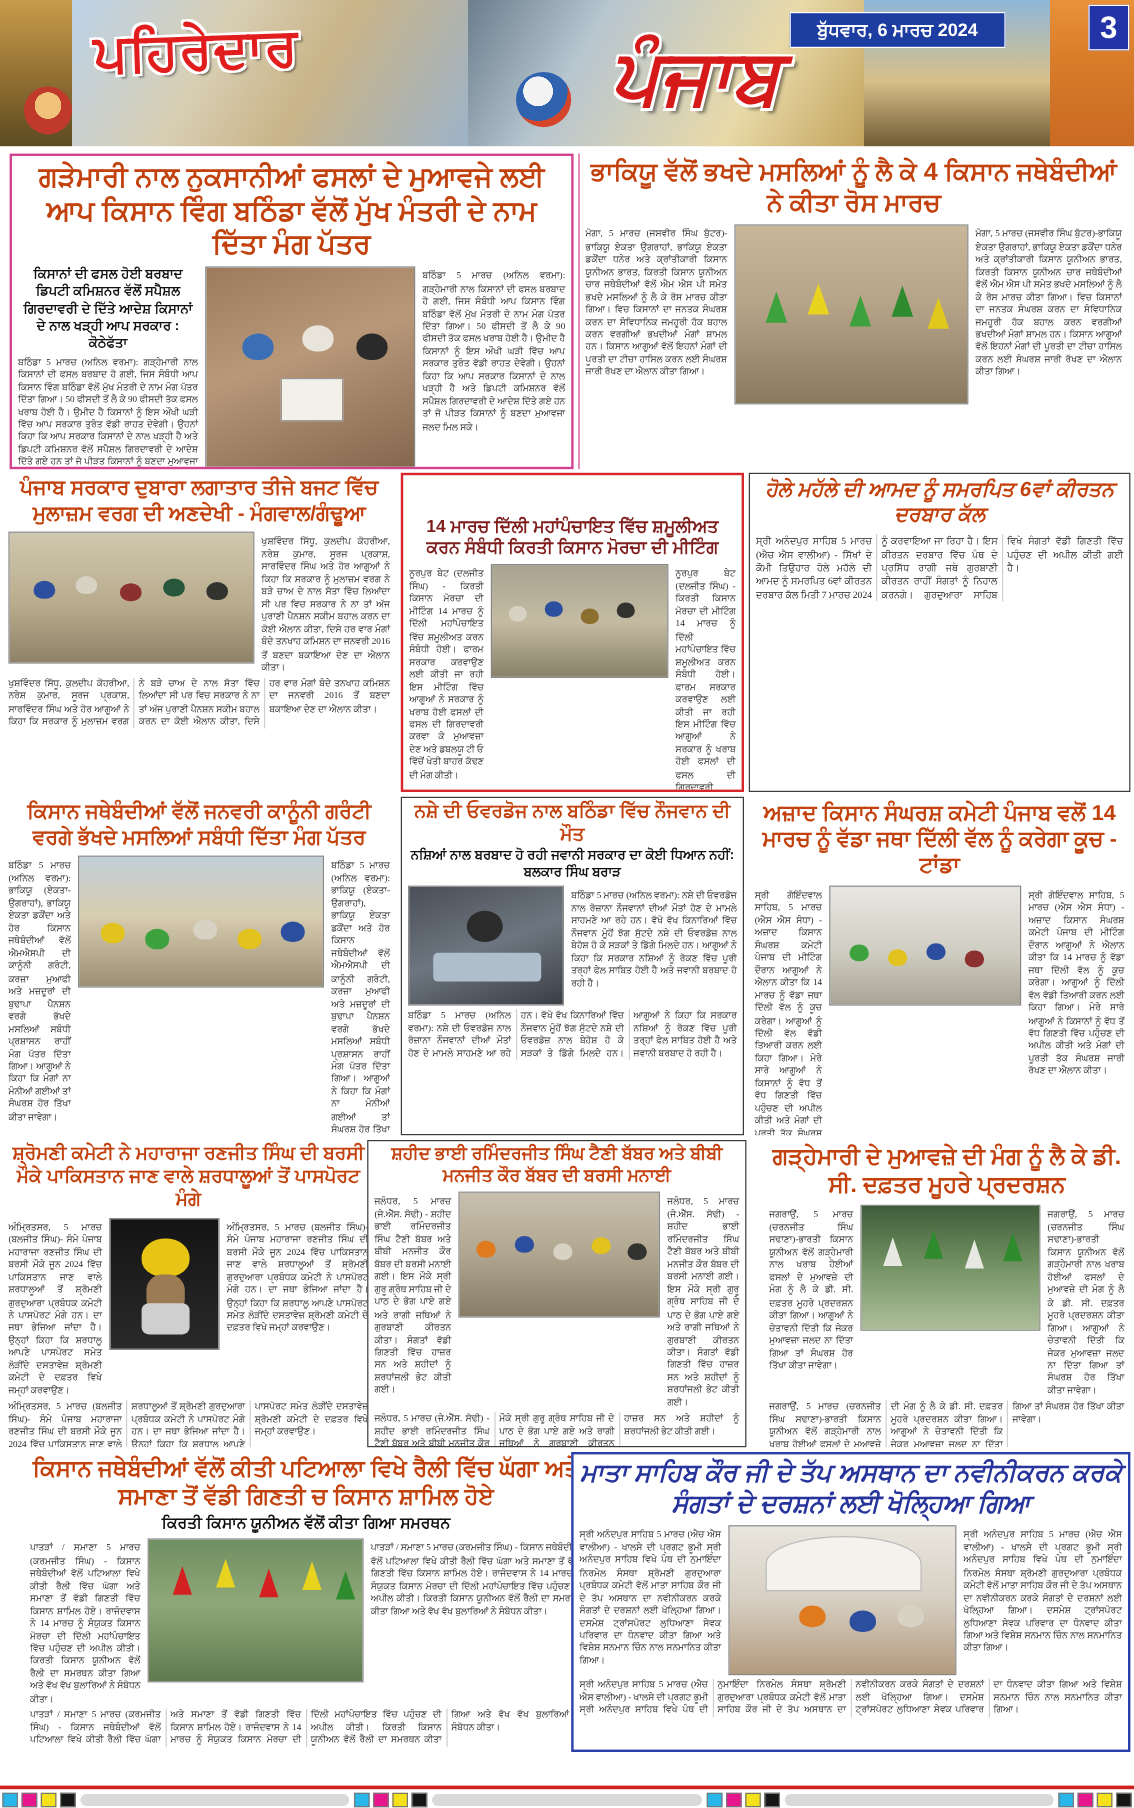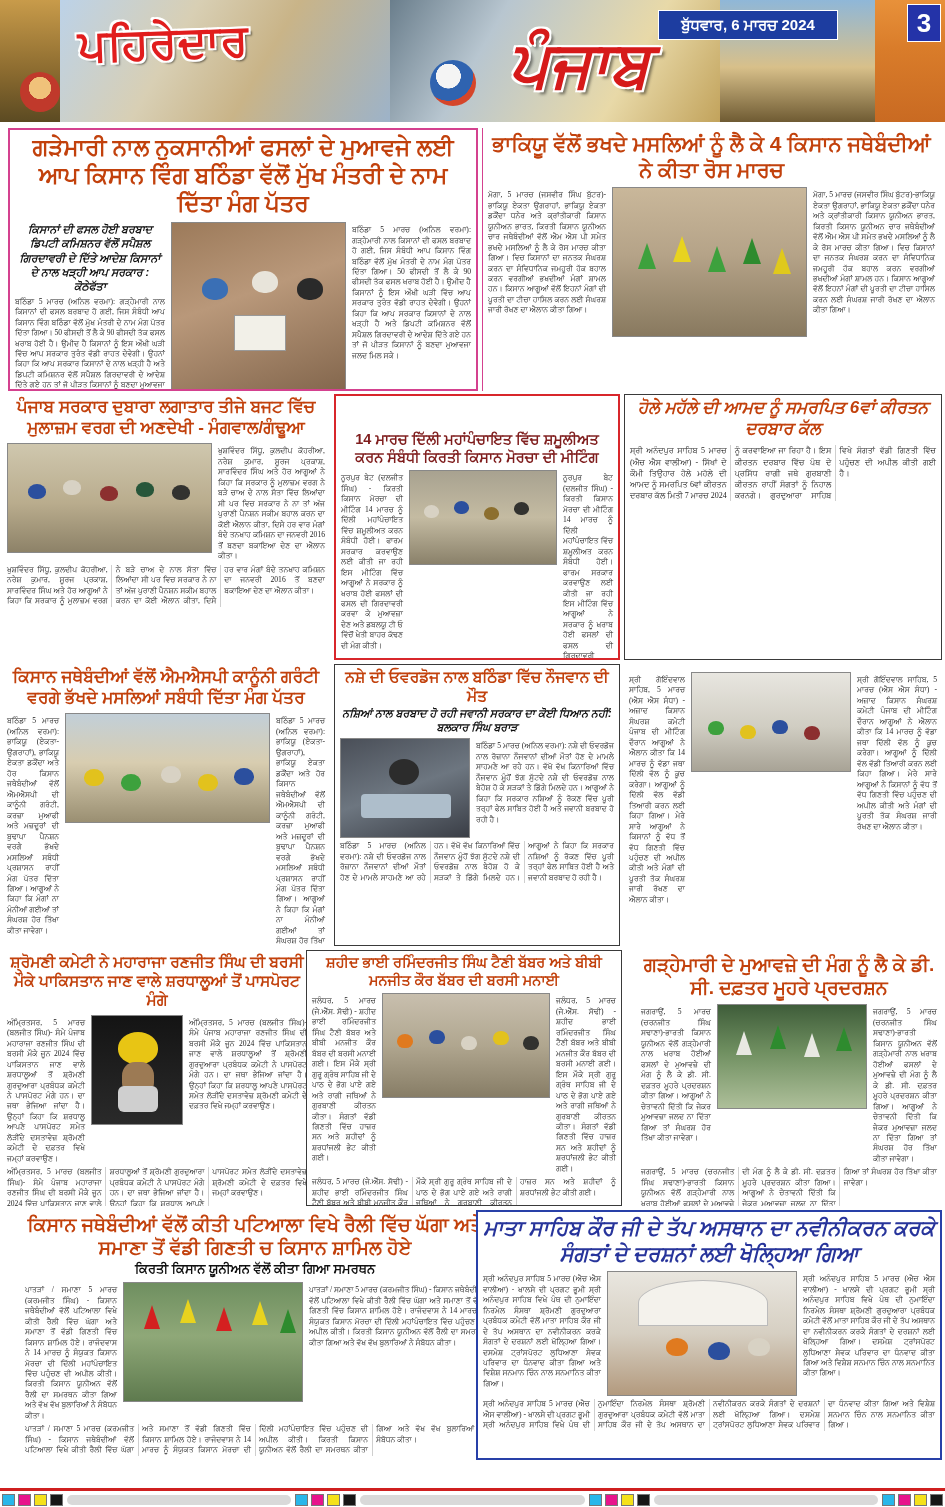--- a/index.html
+++ b/index.html
@@ -44,21 +44,21 @@
   }
   .mh-dancer { position:absolute; border-radius:50%; }
 
   
   .article { position:absolute; background:#fff; padding:3px 5px; overflow:hidden; }
   .headline {
     font-family:"Liberation Sans",sans-serif; font-weight:bold; color:#c2410c;
     text-align:center; line-height:1.22;
   }
   .subheadline {
-    font-family:"Liberation Sans",sans-serif; font-weight:bold; font-style:italic;
+    font-family:"Liberation Sans",sans-serif; font-weight:bold; 
     color:#101010; text-align:center; line-height:1.3;
   }
   .body-text {
     font-size:7.6px; line-height:1.38; color:#1c1c1c; text-align:justify;
     column-gap:8px; column-rule:1px solid #cfcfcf; margin-top:3px;
   }
   .photo { position:relative; border:1px solid #888; overflow:hidden; }
   .photo .turban { position:absolute; border-radius:50% 50% 45% 45%; }
   .photo .flag { position:absolute; width:0; height:0; }
   .red-border    { border:2px solid #d8262b; }
@@ -165,21 +165,21 @@
     </div>
 
   </div>
 
   <div class="article black-border" style="left:624px; top:394px; width:318px; height:266px;">
     <div class="headline hl-italic" style="font-size:17px;">ਹੋਲੇ ਮਹੱਲੇ ਦੀ ਆਮਦ ਨੂੰ ਸਮਰਪਿਤ 6ਵਾਂ ਕੀਰਤਨ ਦਰਬਾਰ ਕੱਲ</div>
     <div class="body-text" style="column-count:3; margin-top:6px; font-size:8px;">ਸ੍ਰੀ ਅਨੰਦਪੁਰ ਸਾਹਿਬ 5 ਮਾਰਚ (ਐਚ ਐਸ ਵਾਲੀਆ) - ਸਿੱਖਾਂ ਦੇ ਕੌਮੀ ਤਿਉਹਾਰ ਹੋਲੇ ਮਹੱਲੇ ਦੀ ਆਮਦ ਨੂੰ ਸਮਰਪਿਤ 6ਵਾਂ ਕੀਰਤਨ ਦਰਬਾਰ ਕੱਲ ਮਿਤੀ 7 ਮਾਰਚ 2024 ਨੂੰ ਕਰਵਾਇਆ ਜਾ ਰਿਹਾ ਹੈ। ਇਸ ਕੀਰਤਨ ਦਰਬਾਰ ਵਿੱਚ ਪੰਥ ਦੇ ਪ੍ਰਸਿੱਧ ਰਾਗੀ ਜਥੇ ਗੁਰਬਾਣੀ ਕੀਰਤਨ ਰਾਹੀਂ ਸੰਗਤਾਂ ਨੂੰ ਨਿਹਾਲ ਕਰਨਗੇ। ਗੁਰਦੁਆਰਾ ਸਾਹਿਬ ਵਿਖੇ ਸੰਗਤਾਂ ਵੱਡੀ ਗਿਣਤੀ ਵਿੱਚ ਪਹੁੰਚਣ ਦੀ ਅਪੀਲ ਕੀਤੀ ਗਈ ਹੈ।</div>
   </div>
 
   <div class="article" style="left:2px; top:664px; width:328px; height:282px;">
-    <div class="headline" style="font-size:17px;">ਕਿਸਾਨ ਜਥੇਬੰਦੀਆਂ ਵੱਲੋਂ ਐਮਐਸਪੀ ਕਾਨੂੰਨੀ ਗਰੰਟੀ ਵਰਗੇ ਭੱਖਦੇ ਮਸਲਿਆਂ ਸਬੰਧੀ ਦਿੱਤਾ ਮੰਗ ਪੱਤਰ</div>
+    <div class="headline" style="font-size:17px;">ਕਿਸਾਨ ਜਥੇਬੰਦੀਆਂ ਵੱਲੋਂ ਜਨਵਰੀ ਕਾਨੂੰਨੀ ਗਰੰਟੀ ਵਰਗੇ ਭੱਖਦੇ ਮਸਲਿਆਂ ਸਬੰਧੀ ਦਿੱਤਾ ਮੰਗ ਪੱਤਰ</div>
     <div style="display:flex; gap:6px; margin-top:5px;">
       <div style="width:52px;" class="body-text">ਬਠਿੰਡਾ 5 ਮਾਰਚ (ਅਨਿਲ ਵਰਮਾ): ਭਾਕਿਯੂ (ਏਕਤਾ-ਉਗਰਾਹਾਂ), ਭਾਕਿਯੂ ਏਕਤਾ ਡਕੌਂਦਾ ਅਤੇ ਹੋਰ ਕਿਸਾਨ ਜਥੇਬੰਦੀਆਂ ਵੱਲੋਂ ਐਮਐਸਪੀ ਦੀ ਕਾਨੂੰਨੀ ਗਰੰਟੀ, ਕਰਜ਼ਾ ਮੁਆਫੀ ਅਤੇ ਮਜ਼ਦੂਰਾਂ ਦੀ ਬੁਢਾਪਾ ਪੈਨਸ਼ਨ ਵਰਗੇ ਭੱਖਦੇ ਮਸਲਿਆਂ ਸਬੰਧੀ ਪ੍ਰਸ਼ਾਸਨ ਰਾਹੀਂ ਮੰਗ ਪੱਤਰ ਦਿੱਤਾ ਗਿਆ। ਆਗੂਆਂ ਨੇ ਕਿਹਾ ਕਿ ਮੰਗਾਂ ਨਾ ਮੰਨੀਆਂ ਗਈਆਂ ਤਾਂ ਸੰਘਰਸ਼ ਹੋਰ ਤਿੱਖਾ ਕੀਤਾ ਜਾਵੇਗਾ।</div>
       <div class="photo" style="width:205px; height:110px; background:linear-gradient(180deg,#c2cfd8 0%,#d8cdb0 45%,#9a8f72 100%);">
         <div class="turban" style="left:18px; top:55px; width:20px; height:17px; background:#e2c21d;"></div>
         <div class="turban" style="left:55px; top:60px; width:20px; height:17px; background:#3da13d;"></div>
         <div class="turban" style="left:95px; top:52px; width:20px; height:17px; background:#d8d2c4;"></div>
         <div class="turban" style="left:132px; top:60px; width:20px; height:17px; background:#e2c21d;"></div>
         <div class="turban" style="left:168px; top:54px; width:20px; height:17px; background:#2b4f9e;"></div>
       </div>
       <div style="flex:1;" class="body-text">ਬਠਿੰਡਾ 5 ਮਾਰਚ (ਅਨਿਲ ਵਰਮਾ): ਭਾਕਿਯੂ (ਏਕਤਾ-ਉਗਰਾਹਾਂ), ਭਾਕਿਯੂ ਏਕਤਾ ਡਕੌਂਦਾ ਅਤੇ ਹੋਰ ਕਿਸਾਨ ਜਥੇਬੰਦੀਆਂ ਵੱਲੋਂ ਐਮਐਸਪੀ ਦੀ ਕਾਨੂੰਨੀ ਗਰੰਟੀ, ਕਰਜ਼ਾ ਮੁਆਫੀ ਅਤੇ ਮਜ਼ਦੂਰਾਂ ਦੀ ਬੁਢਾਪਾ ਪੈਨਸ਼ਨ ਵਰਗੇ ਭੱਖਦੇ ਮਸਲਿਆਂ ਸਬੰਧੀ ਪ੍ਰਸ਼ਾਸਨ ਰਾਹੀਂ ਮੰਗ ਪੱਤਰ ਦਿੱਤਾ ਗਿਆ। ਆਗੂਆਂ ਨੇ ਕਿਹਾ ਕਿ ਮੰਗਾਂ ਨਾ ਮੰਨੀਆਂ ਗਈਆਂ ਤਾਂ ਸੰਘਰਸ਼ ਹੋਰ ਤਿੱਖਾ ਕੀਤਾ ਜਾਵੇਗਾ।</div>
@@ -194,20 +194,21 @@
       <div class="photo" style="width:130px; height:100px; background:linear-gradient(160deg,#4a4f58 0%,#6d7680 50%,#3a3e46 100%);">
         <div style="position:absolute; left:48px; top:20px; width:30px; height:26px; border-radius:50%; background:#2c2c2c;"></div>
         <div style="position:absolute; left:20px; top:55px; width:90px; height:24px; background:#aebecb; border-radius:4px;"></div>
       </div>
       <div style="flex:1;" class="body-text">ਬਠਿੰਡਾ 5 ਮਾਰਚ (ਅਨਿਲ ਵਰਮਾ): ਨਸ਼ੇ ਦੀ ਓਵਰਡੋਜ ਨਾਲ ਰੋਜ਼ਾਨਾ ਨੌਜਵਾਨਾਂ ਦੀਆਂ ਮੌਤਾਂ ਹੋਣ ਦੇ ਮਾਮਲੇ ਸਾਹਮਣੇ ਆ ਰਹੇ ਹਨ। ਵੱਖੋ ਵੱਖ ਕਿਨਾਰਿਆਂ ਵਿੱਚ ਨੌਜਵਾਨ ਮੂੰਹੋਂ ਝੱਗ ਸੁੱਟਦੇ ਨਸ਼ੇ ਦੀ ਓਵਰਡੋਜ਼ ਨਾਲ ਬੇਹੋਸ਼ ਹੋ ਕੇ ਸੜਕਾਂ ਤੇ ਡਿੱਗੇ ਮਿਲਦੇ ਹਨ। ਆਗੂਆਂ ਨੇ ਕਿਹਾ ਕਿ ਸਰਕਾਰ ਨਸ਼ਿਆਂ ਨੂੰ ਰੋਕਣ ਵਿੱਚ ਪੂਰੀ ਤਰ੍ਹਾਂ ਫੇਲ ਸਾਬਿਤ ਹੋਈ ਹੈ ਅਤੇ ਜਵਾਨੀ ਬਰਬਾਦ ਹੋ ਰਹੀ ਹੈ।</div>
     </div>
     <div class="body-text" style="column-count:3;">ਬਠਿੰਡਾ 5 ਮਾਰਚ (ਅਨਿਲ ਵਰਮਾ): ਨਸ਼ੇ ਦੀ ਓਵਰਡੋਜ ਨਾਲ ਰੋਜ਼ਾਨਾ ਨੌਜਵਾਨਾਂ ਦੀਆਂ ਮੌਤਾਂ ਹੋਣ ਦੇ ਮਾਮਲੇ ਸਾਹਮਣੇ ਆ ਰਹੇ ਹਨ। ਵੱਖੋ ਵੱਖ ਕਿਨਾਰਿਆਂ ਵਿੱਚ ਨੌਜਵਾਨ ਮੂੰਹੋਂ ਝੱਗ ਸੁੱਟਦੇ ਨਸ਼ੇ ਦੀ ਓਵਰਡੋਜ਼ ਨਾਲ ਬੇਹੋਸ਼ ਹੋ ਕੇ ਸੜਕਾਂ ਤੇ ਡਿੱਗੇ ਮਿਲਦੇ ਹਨ। ਆਗੂਆਂ ਨੇ ਕਿਹਾ ਕਿ ਸਰਕਾਰ ਨਸ਼ਿਆਂ ਨੂੰ ਰੋਕਣ ਵਿੱਚ ਪੂਰੀ ਤਰ੍ਹਾਂ ਫੇਲ ਸਾਬਿਤ ਹੋਈ ਹੈ ਅਤੇ ਜਵਾਨੀ ਬਰਬਾਦ ਹੋ ਰਹੀ ਹੈ।</div>
   </div>
 
   <div class="article" style="left:624px; top:664px; width:318px; height:282px;">
+    <div class="headline" style="font-size:18px;">ਅਜ਼ਾਦ ਕਿਸਾਨ ਸੰਘਰਸ਼ ਕਮੇਟੀ ਪੰਜਾਬ ਵਲੋਂ 14 ਮਾਰਚ ਨੂੰ ਵੱਡਾ ਜਥਾ ਦਿੱਲੀ ਵੱਲ ਨੂੰ ਕਰੇਗਾ ਕੂਚ - ਟਾਂਡਾ</div>
     <div style="display:flex; gap:6px; margin-top:5px;">
       <div style="width:56px;" class="body-text">ਸ੍ਰੀ ਗੋਇੰਦਵਾਲ ਸਾਹਿਬ, 5 ਮਾਰਚ (ਐਸ ਐਸ ਸੰਧਾ) - ਅਜ਼ਾਦ ਕਿਸਾਨ ਸੰਘਰਸ਼ ਕਮੇਟੀ ਪੰਜਾਬ ਦੀ ਮੀਟਿੰਗ ਦੌਰਾਨ ਆਗੂਆਂ ਨੇ ਐਲਾਨ ਕੀਤਾ ਕਿ 14 ਮਾਰਚ ਨੂੰ ਵੱਡਾ ਜਥਾ ਦਿੱਲੀ ਵੱਲ ਨੂੰ ਕੂਚ ਕਰੇਗਾ। ਆਗੂਆਂ ਨੂੰ ਦਿੱਲੀ ਵੱਲ ਵੱਡੀ ਤਿਆਰੀ ਕਰਨ ਲਈ ਕਿਹਾ ਗਿਆ। ਮੇਰੇ ਸਾਰੇ ਆਗੂਆਂ ਨੇ ਕਿਸਾਨਾਂ ਨੂੰ ਵੱਧ ਤੋਂ ਵੱਧ ਗਿਣਤੀ ਵਿੱਚ ਪਹੁੰਚਣ ਦੀ ਅਪੀਲ ਕੀਤੀ ਅਤੇ ਮੰਗਾਂ ਦੀ ਪੂਰਤੀ ਤੱਕ ਸੰਘਰਸ਼ ਜਾਰੀ ਰੱਖਣ ਦਾ ਐਲਾਨ ਕੀਤਾ।</div>
       <div class="photo" style="width:160px; height:100px; background:linear-gradient(180deg,#e8e6e0 0%,#d0cdc2 55%,#a8a396 100%);">
         <div class="turban" style="left:16px; top:48px; width:16px; height:14px; background:#3da13d;"></div>
         <div class="turban" style="left:48px; top:52px; width:16px; height:14px; background:#e2c21d;"></div>
         <div class="turban" style="left:80px; top:47px; width:16px; height:14px; background:#2b4f9e;"></div>
         <div class="turban" style="left:112px; top:53px; width:16px; height:14px; background:#8c2f2f;"></div>
       </div>
       <div style="flex:1;" class="body-text">ਸ੍ਰੀ ਗੋਇੰਦਵਾਲ ਸਾਹਿਬ, 5 ਮਾਰਚ (ਐਸ ਐਸ ਸੰਧਾ) - ਅਜ਼ਾਦ ਕਿਸਾਨ ਸੰਘਰਸ਼ ਕਮੇਟੀ ਪੰਜਾਬ ਦੀ ਮੀਟਿੰਗ ਦੌਰਾਨ ਆਗੂਆਂ ਨੇ ਐਲਾਨ ਕੀਤਾ ਕਿ 14 ਮਾਰਚ ਨੂੰ ਵੱਡਾ ਜਥਾ ਦਿੱਲੀ ਵੱਲ ਨੂੰ ਕੂਚ ਕਰੇਗਾ। ਆਗੂਆਂ ਨੂੰ ਦਿੱਲੀ ਵੱਲ ਵੱਡੀ ਤਿਆਰੀ ਕਰਨ ਲਈ ਕਿਹਾ ਗਿਆ। ਮੇਰੇ ਸਾਰੇ ਆਗੂਆਂ ਨੇ ਕਿਸਾਨਾਂ ਨੂੰ ਵੱਧ ਤੋਂ ਵੱਧ ਗਿਣਤੀ ਵਿੱਚ ਪਹੁੰਚਣ ਦੀ ਅਪੀਲ ਕੀਤੀ ਅਤੇ ਮੰਗਾਂ ਦੀ ਪੂਰਤੀ ਤੱਕ ਸੰਘਰਸ਼ ਜਾਰੀ ਰੱਖਣ ਦਾ ਐਲਾਨ ਕੀਤਾ।</div>
     </div>

